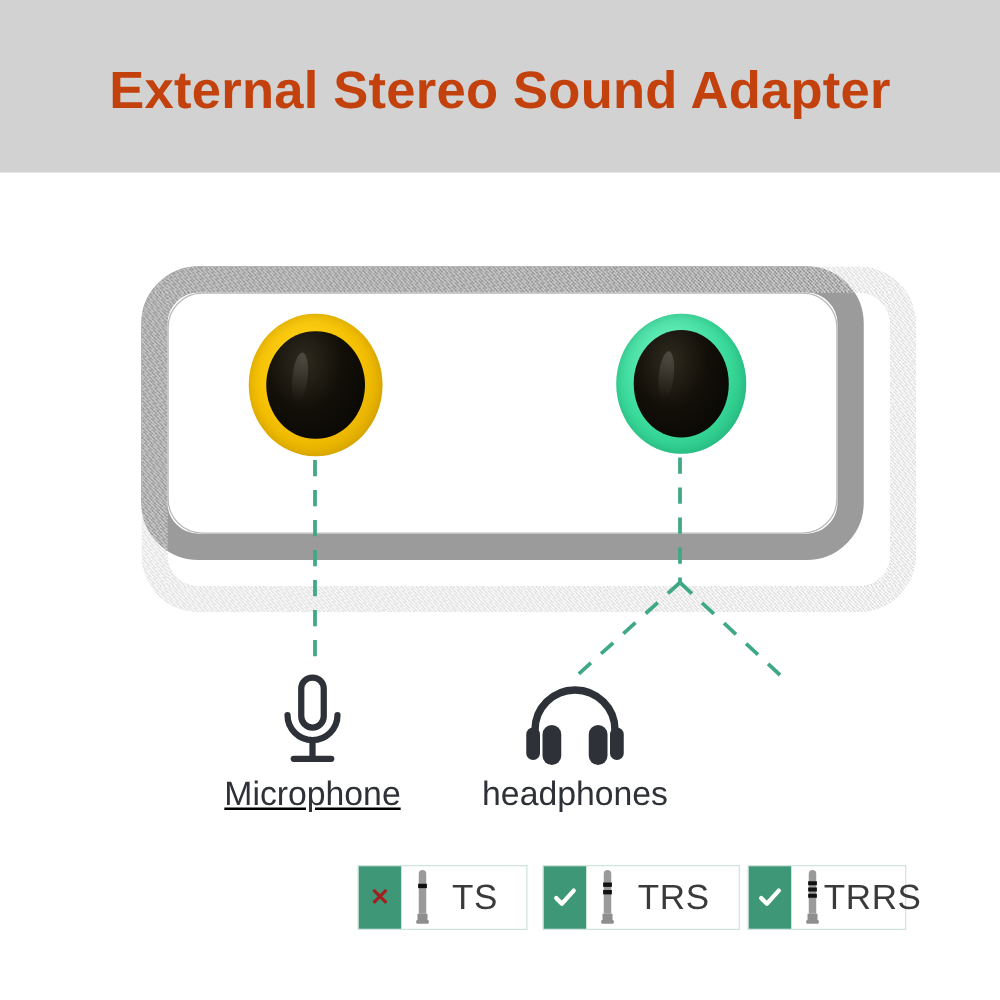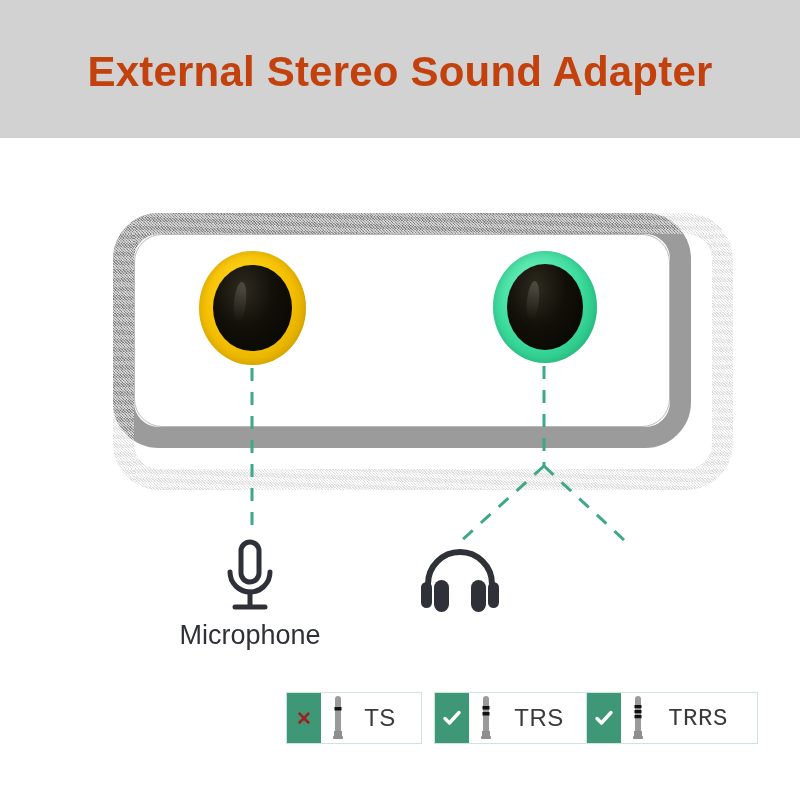--- a/index.html
+++ b/index.html
@@ -135,62 +135,62 @@
     display: block;
     margin: 0 auto;
   }
   .feature-label {
     display: block;
     margin-top: 6px;
     font-size: 27px;
     color: #2e3138;
     white-space: nowrap;
   }
-  #feature-microphone { left: 170px; top: 538px; width: 160px; }
+  #feature-microphone { left: 170px; top: 538px; width: 160px; text-decoration: underline; }
   #feature-headphones { left: 378px; top: 538px; width: 164px; }
   #feature-soundbox   { left: 562px; top: 538px; width: 138px; }
 
   
   #legend {
     position: absolute;
     left: 286px; top: 692px;
     width: 452px; height: 52px;
   }
   .badge {
     position: absolute;
     top: 0;
     height: 52px;
     background: #ffffff;
     border: 1px solid #cfe4dc;
     display: flex;
     align-items: stretch;
   }
   #badge-ts   { left: 0px;   width: 136px; }
   #badge-trs  { left: 148px; width: 158px; }
-  #badge-trrs { left: 300px; width: 172px; font-family: Liberation Mono, monospace; }
+  #badge-trrs { left: 312px; width: 127px; }
 
   .badge-mark {
     width: 34px;
     background: #3e9877;
     display: flex;
     align-items: center;
     justify-content: center;
     flex: 0 0 34px;
   }
   .badge-mark.cross { }
   .badge-body {
     flex: 1 1 auto;
     display: flex;
     align-items: center;
     padding-left: 8px;
   }
   .badge-text {
     flex: 1 1 auto;
     text-align: center;
-    font-size: 24px;
+    font-size: 28px;
     color: #3a3a3a;
     letter-spacing: .5px;
     padding-right: 8px;
   }
   .mark-glyph-cross {
     color: #a02020;
     font-size: 19px;
     font-weight: bold;
     line-height: 1;
   }
@@ -242,20 +242,21 @@
   </div>
 
   <div class="feature" id="feature-headphones">
     <svg class="feature-icon" width="92" height="76" viewBox="0 0 92 76">
       <path d="M14,58 L14,46 a32,32 0 0 1 64,0 L78,58" fill="none" stroke="#2e3138" stroke-width="6" stroke-linecap="round"></path>
       <rect x="7" y="44" width="11" height="26" rx="5.5" fill="#2e3138"></rect>
       <rect x="20" y="42" width="15" height="32" rx="7.5" fill="#2e3138"></rect>
       <rect x="57" y="42" width="15" height="32" rx="7.5" fill="#2e3138"></rect>
       <rect x="74" y="44" width="11" height="26" rx="5.5" fill="#2e3138"></rect>
     </svg>
+    <span class="feature-label">headphones</span>
   </div>
 
 
   <div id="legend">
 
     <div class="badge" id="badge-ts">
       <div class="badge-mark cross">
         <span class="mark-glyph-cross">✕</span>
       </div>
       <div class="badge-body">

